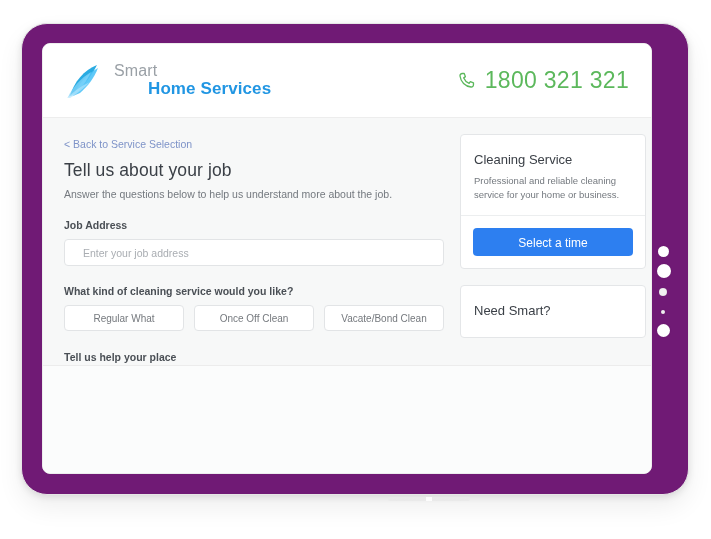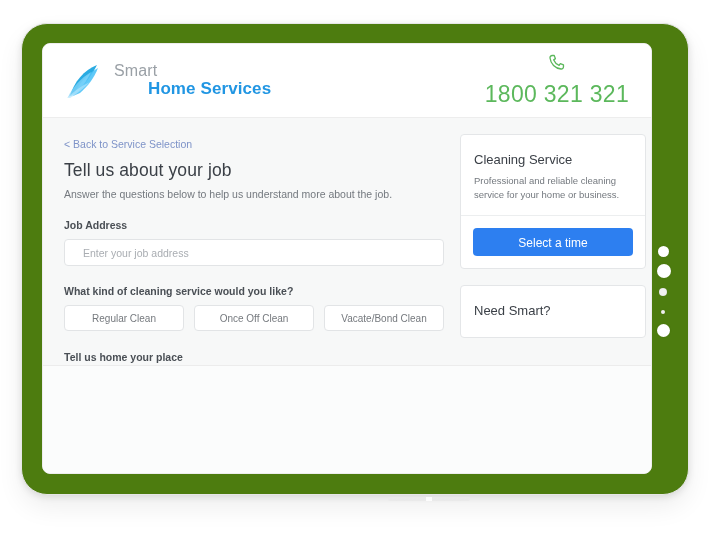--- a/index.html
+++ b/index.html
@@ -14,21 +14,21 @@
     overflow: hidden;
   }
 
   
   #device-frame {
     position: absolute;
     left: 21px;
     top: 23px;
     width: 668px;
     height: 472px;
-    background: #4d7c0f;
+    background: #701a75;
     border: 1px solid #e6e6e6;
     border-radius: 26px;
     box-shadow: 0 2px 7px rgba(0,0,0,0.10), 0 12px 26px rgba(0,0,0,0.07);
     box-sizing: border-box;
   }
   #device-inner-bezel {
     position: absolute;
     left: 20px;
     top: 19px;
     right: 36px;
@@ -109,21 +109,20 @@
     font-weight: bold;
     color: #2196e3;
     letter-spacing: 0.1px;
     margin-left: 34px;
   }
   #header-phone {
     display: flex;
     align-items: center;
     gap: 9px;
     text-decoration: none;
-    flex-direction: column;
   }
   #phone-icon { width: 19px; height: 19px; display: block; }
   #phone-number {
     font-size: 23px;
     color: #5cb85c;
     letter-spacing: 0.3px;
   }
 
   
   #page-body {
@@ -339,28 +338,28 @@
           <p id="page-subtitle">Answer the questions below to help us understand more about the job.</p>
 
           <div id="job-address-section">
             <label class="field-label" for="job-address-input">Job Address</label>
             <input id="job-address-input" type="text" placeholder="Enter your job address" style="">
           </div>
 
           <div id="service-type-section">
             <span class="field-label">What kind of cleaning service would you like?</span>
             <div id="service-type-options">
-              <button class="service-type-button">Regular Clean</button>
+              <button class="service-type-button">Regular What</button>
               <button class="service-type-button">Once Off Clean</button>
               <button class="service-type-button">Vacate/Bond Clean</button>
             </div>
           </div>
 
           <div id="place-section">
-            <span class="field-label">Tell us home your place</span>
+            <span class="field-label">Tell us help your place</span>
             <div id="stepper-grid">
 
               <div class="stepper">
                 <button class="stepper-btn decrement">–</button>
                 <span class="stepper-value">0 Bedroom(s)</span>
                 <button class="stepper-btn increment">+</button>
               </div>
 
               <div class="stepper">
                 <button class="stepper-btn decrement">–</button>

